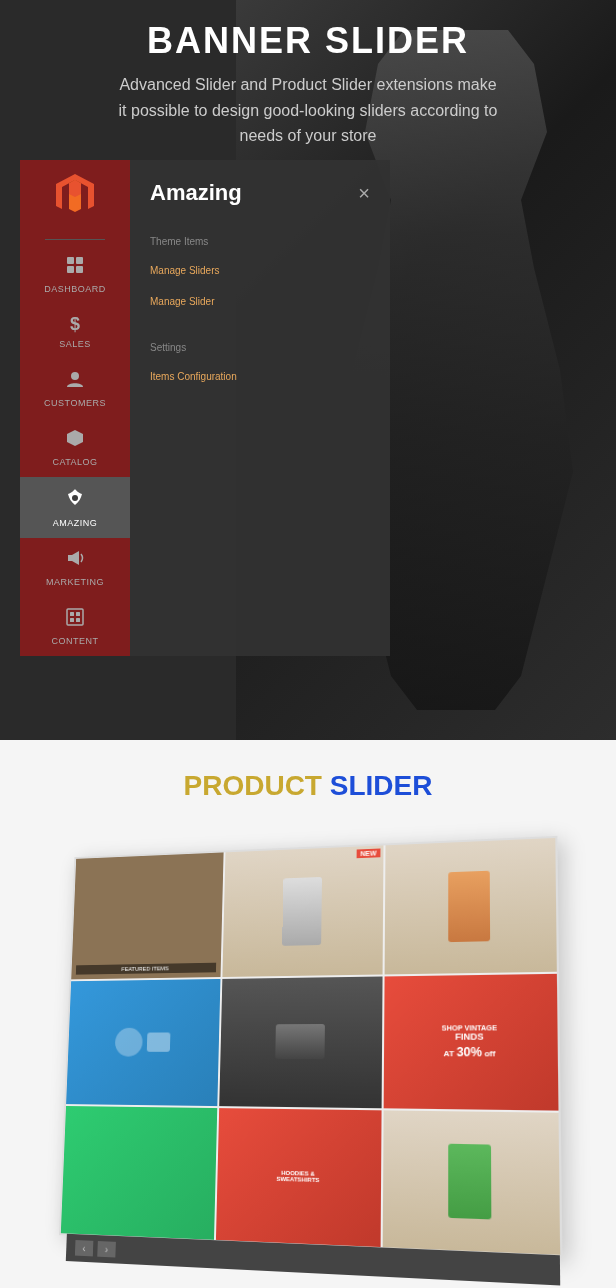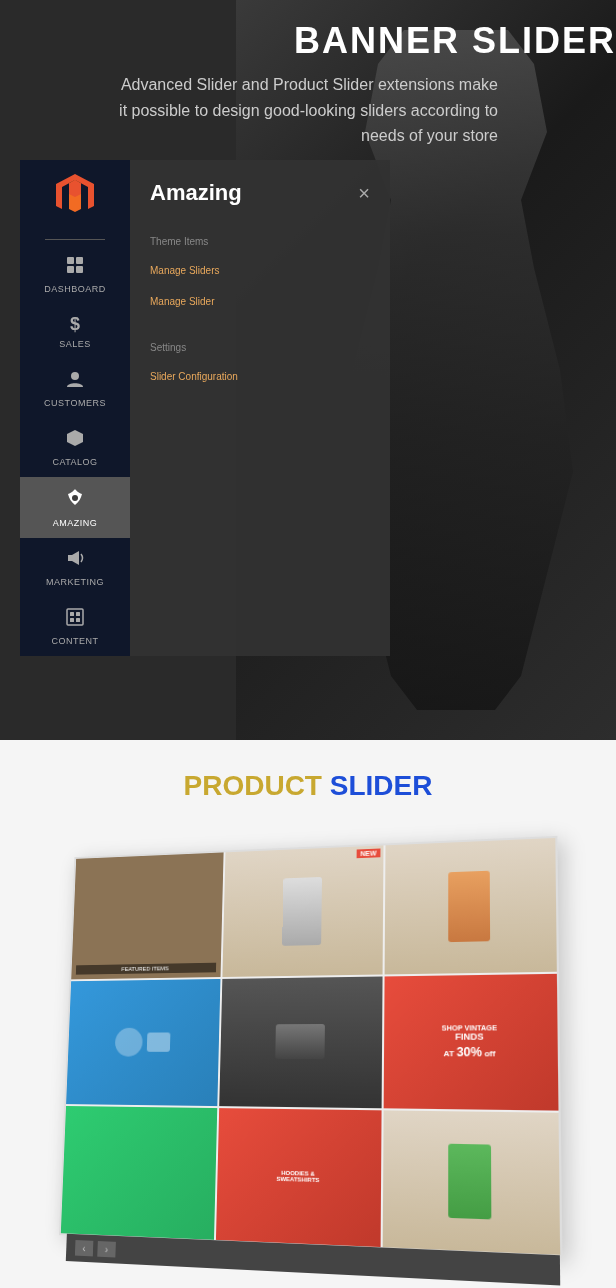--- a/index.html
+++ b/index.html
@@ -35,21 +35,21 @@
       clip-path: polygon(30% 0%, 70% 0%, 80% 5%, 85% 15%, 75% 25%, 80% 35%, 90% 50%, 95% 65%, 85% 80%, 75% 95%, 65% 100%, 35% 100%, 25% 95%, 15% 80%, 5% 65%, 10% 50%, 20% 35%, 25% 25%, 15% 15%, 20% 5%);
       opacity: 0.7;
       z-index: 0;
     }
 
     .banner-text {
       position: absolute;
       top: 20px;
       left: 0;
       right: 0;
-      text-align: right;
+      text-align: center;
       z-index: 5;
     }
 
     .banner-title {
       font-size: 36px;
       font-weight: 900;
       color: #ffffff;
       letter-spacing: 2px;
       text-transform: uppercase;
     }
@@ -69,21 +69,21 @@
       position: absolute;
       top: 160px;
       left: 20px;
       display: flex;
       z-index: 10;
     }
 
     
     .sidebar {
       width: 110px;
-      background: #0f172a;
+      background: #7f1d1d;
       display: flex;
       flex-direction: column;
       align-items: center;
       padding-top: 10px;
     }
 
     .magento-logo {
       width: 50px;
       height: 50px;
       margin-bottom: 10px;
@@ -422,21 +422,21 @@
         <span class="close-btn">×</span>
       </div>
 
       <div class="menu-section-title">Theme Items</div>
       <div class="menu-item">Manage Sliders</div>
       <div class="menu-item">Manage Slider</div>
 
       <div class="menu-separator"></div>
 
       <div class="menu-section-title">Settings</div>
-      <div class="menu-item">Slider Configuration</div>
+      <div class="menu-item">Items Configuration</div>
     </div>
   </div>
 </div>
 
 <div class="bottom-section">
   <div class="product-title">
     <span class="highlight">PRODUCT</span><span class="regular"> SLIDER</span>
   </div>
 
   <div class="slider-mockup">

